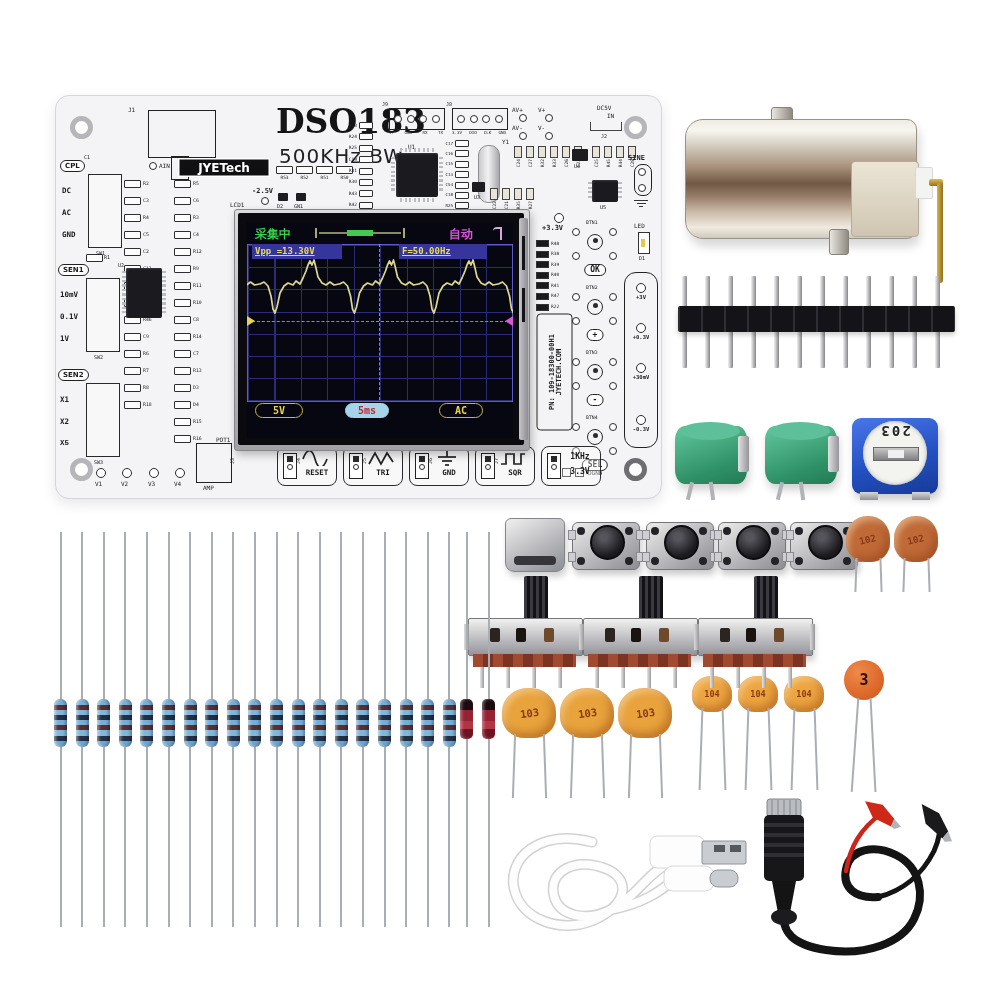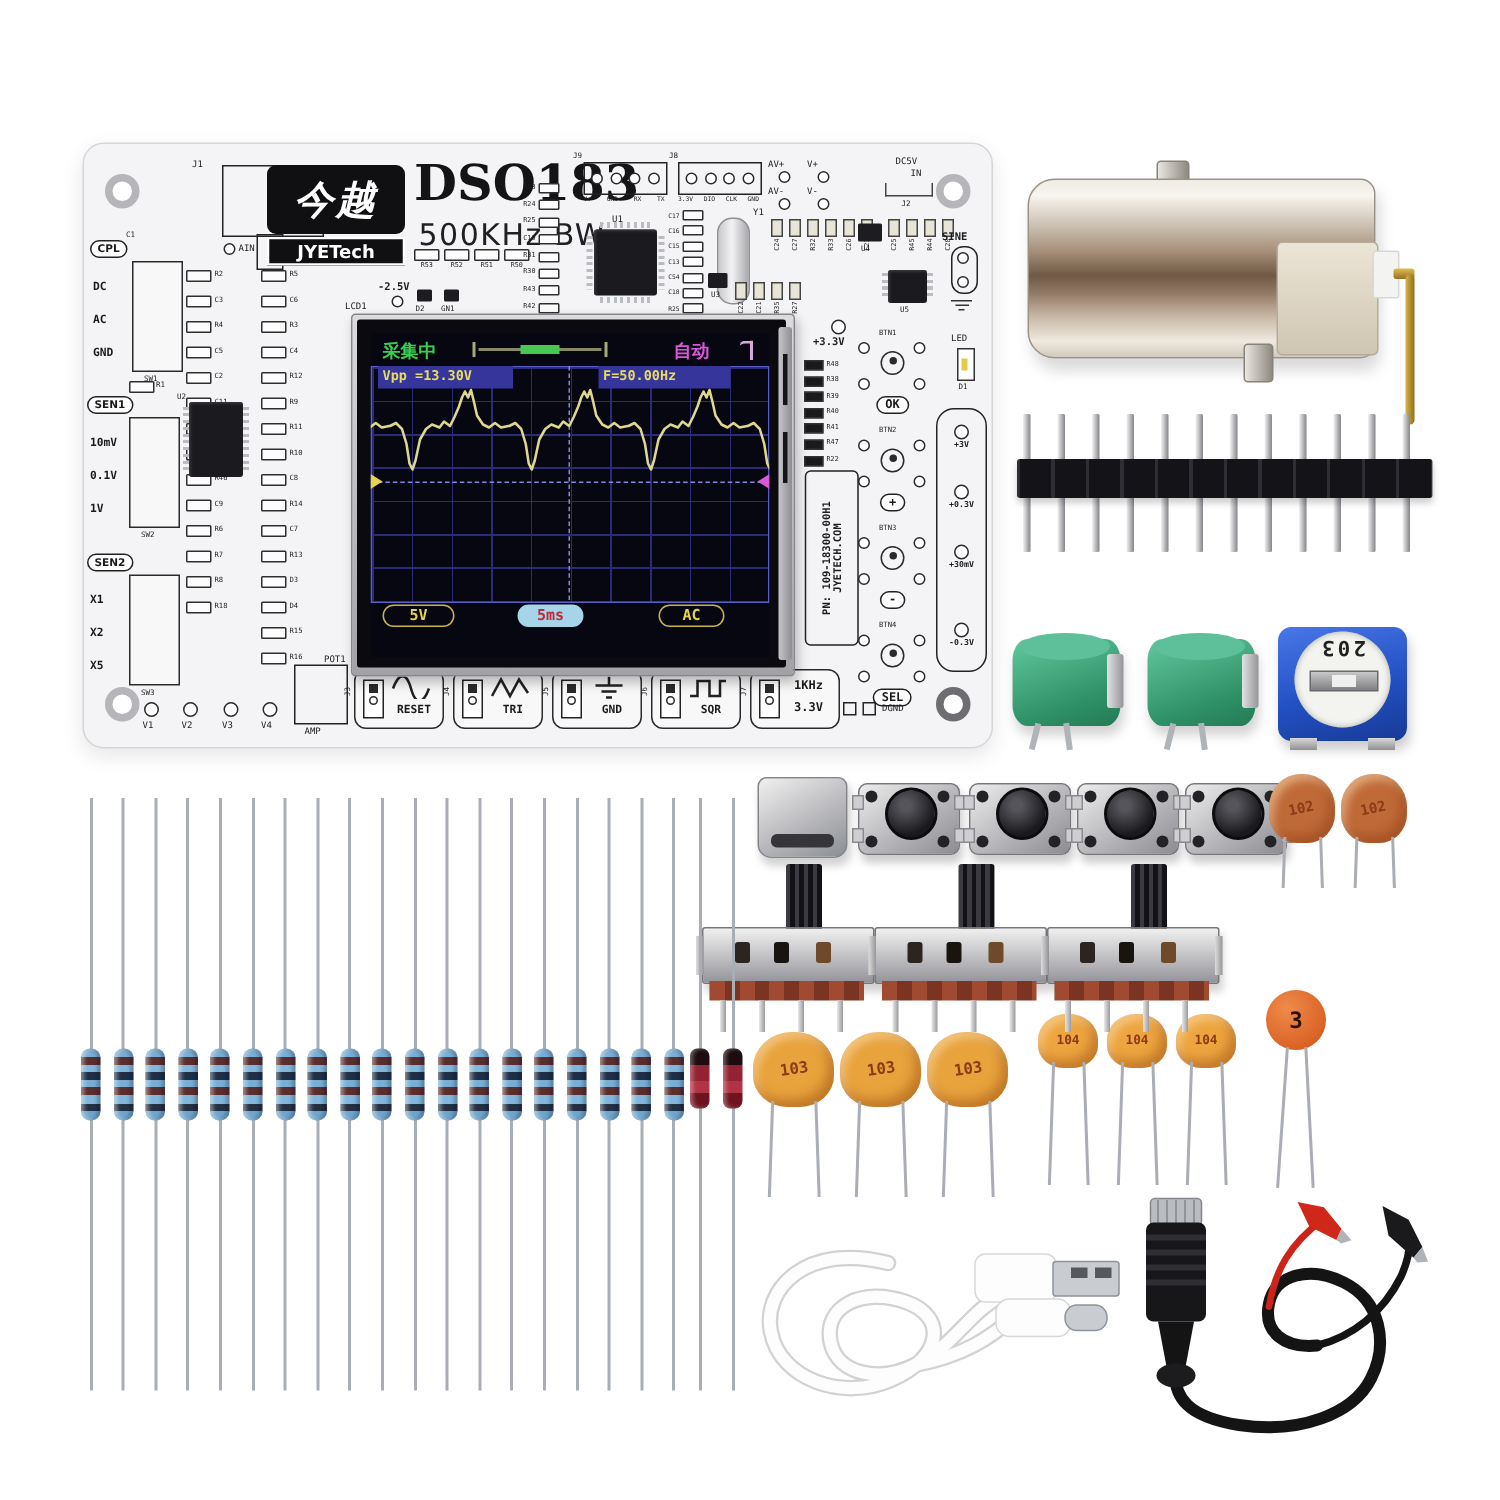--- a/index.html
+++ b/index.html
@@ -35,21 +35,21 @@
   .qfp{position:absolute;background:#1b1b1f;border-radius:2px;box-shadow:inset 1px 1px 2px #3a3a40;}
   .pins-h{position:absolute;height:4px;background:repeating-linear-gradient(90deg,#b9bcc0 0 2px,transparent 2px 4.5px);}
   .pins-v{position:absolute;width:4px;background:repeating-linear-gradient(180deg,#b9bcc0 0 2px,transparent 2px 4.5px);}
   .chip{position:absolute;background:#1d1d21;border-radius:1px;}
   .crystal{position:absolute;width:20px;height:56px;border-radius:10px;border:1px solid #8f8f93;
            background:linear-gradient(90deg,#c9c9cd,#f2f2f4 45%,#a9a9ad);}
   .vref{writing-mode:vertical-rl;transform:rotate(180deg);font-size:4.5px;font-family:"DejaVu Sans Mono",monospace;color:#222;}
   .tp-group{position:absolute;border:1.4px solid #222;border-radius:12px;}
   .pillbtn{border:1.4px solid #222;border-radius:6px;font-size:8px;line-height:10px;font-weight:bold;
            padding:0 5px;background:#fdfdfe;font-family:"DejaVu Sans Mono",monospace;}
-  .sigbox{position:absolute;border:1.6px solid #2a2a2c;border-radius:8px;width:58px;height:38px;background:rgba(255,255,255,.35);}
+  .sigbox{position:absolute;border:1.6px solid #2a2a2c;border-radius:8px;width:58px;height:38px;background:rgba(255,255,255,.35);margin-left:41px;}
   .jfp{position:absolute;left:5px;top:6px;width:12px;height:24px;border:1px solid #222;background:#fff;}
   .jfp:before{content:"";display:block;width:6px;height:6px;margin:2px auto 2px;background:#2a2a2c;}
   .jfp:after{content:"";display:block;width:6px;height:6px;margin:2px auto;border:1.4px solid #2a2a2c;border-radius:50%;box-sizing:border-box;}
   .siglab{position:absolute;left:22px;top:21px;width:34px;text-align:center;font-size:7.5px;font-weight:bold;font-family:"DejaVu Sans Mono",monospace;}
   .sigicon{position:absolute;left:24px;top:4px;}
   .gndsym{position:absolute;width:14px;}
   .gndsym div{background:#333;height:1.5px;margin:1.5px auto;}
   
   .lcd{position:absolute;left:178px;top:113px;width:294px;height:240px;border-radius:3px;
        background:linear-gradient(180deg,#dcdcde,#a2a2a6);border:1px solid #86868a;box-shadow:2px 4px 8px rgba(0,0,0,.25);}
@@ -63,21 +63,21 @@
                          repeating-linear-gradient(180deg,#2b2b78 0 1px,transparent 1px 22.2px);}
   .cline-v{position:absolute;left:132px;top:22px;height:156px;border-left:1px dashed #8585dd;}
   .cline-h{position:absolute;left:0;top:99px;width:266px;border-top:1px dashed #8585dd;}
   .st-acq{position:absolute;left:8px;top:4px;font-size:12px;font-weight:bold;color:#38d04e;}
   .st-mode{position:absolute;left:202px;top:4px;font-size:12px;font-weight:bold;color:#d858d8;}
   .trig{position:absolute;left:246px;top:5px;width:7px;height:11px;border-top:2px solid #d8a8d8;border-right:2px solid #d8a8d8;border-top-left-radius:4px;}
   .prog{position:absolute;left:68px;top:6px;width:86px;height:10px;border-left:2px solid #a8a87a;border-right:2px solid #a8a87a;}
   .prog:before{content:"";position:absolute;left:2px;right:2px;top:4px;height:2px;background:#8a8a62;}
   .prog i{position:absolute;left:30px;top:2px;width:26px;height:6px;background:#46c852;}
   .meas{position:absolute;top:22px;height:15px;background:#35359c;color:#e8dc60;font-size:9px;font-weight:bold;
-        line-height:15px;padding:0 3px;}
+        line-height:15px;padding:0 3px;text-decoration:underline;}
   .pill{position:absolute;top:181px;height:15px;border:1.6px solid #c8b44a;border-radius:8px;color:#e8d44c;
         font-size:10px;font-weight:bold;line-height:13px;text-align:center;box-sizing:border-box;}
   .pill.ms{background:#a6d4e8;border-color:#a6d4e8;color:#c22838;}
   .mark-l{position:absolute;left:0;top:94px;width:0;height:0;border-left:8px solid #e8d44c;border-top:5px solid transparent;border-bottom:5px solid transparent;}
   .mark-r{position:absolute;right:0;top:94px;width:0;height:0;border-right:8px solid #d858d8;border-top:5px solid transparent;border-bottom:5px solid transparent;}
   
   .bnc{position:absolute;left:683px;top:103px;width:272px;height:185px;}
   .bnc-body{position:absolute;left:2px;top:16px;width:230px;height:118px;border-radius:18px 10px 10px 18px;border:1px solid #9a9287;
     background:linear-gradient(180deg,#efece4 0%,#f7f5ef 9%,#cfc6b8 24%,#a8907a 40%,#6f5844 54%,#937a66 64%,#cbbba9 78%,#efe9df 91%,#d0cabe 100%);
     box-shadow:3px 8px 10px rgba(0,0,0,.15);}
@@ -153,21 +153,20 @@
 
   <div class="pcb" id="pcb">
     <div class="hole" style="left:14px;top:20px;"></div>
     <div class="hole" style="left:568px;top:20px;"></div>
     <div class="hole" style="left:14px;top:362px;"></div>
     <div class="hole dark" style="left:568px;top:362px;"></div>
 
     <div class="abs box" style="left:92px;top:14px;width:66px;height:46px;border:1.2px solid #222;"></div>
     <div class="abs box" style="left:115px;top:60px;width:16px;height:22px;border:1.2px solid #222;"></div>
     <div class="abs silk s6" style="left:72px;top:10px;">J1</div>
-    <div class="logo-cn">今越</div>
     <div class="logo-en">JYETech</div>
     <div class="model">DSO183</div>
     <div class="bw">500KHz BW</div>
 
     <div class="abs silk" style="left:28px;top:58px;">C1</div>
     <div class="abs pad" style="left:93px;top:66px;"></div>
     <div class="abs silk s6" style="left:103px;top:66px;">AIN</div>
     <div class="abs silk s7" style="left:196px;top:91px;">-2.5V</div>
     <div class="abs pad" style="left:205px;top:101px;"></div>
     <div class="abs silk s6" style="left:174px;top:105px;">LCD1</div>
@@ -744,21 +743,21 @@
       <div class="abs silk" style="position: absolute; left: 40px; top: 154px;">SW1</div>
       <div class="abs oval" style="position: absolute; left: 2px; top: 168px;">SEN1</div>
       <div class="abs opt" style="position: absolute; left: 4px; top: 194px;">10mV</div>
       <div class="abs opt" style="position: absolute; left: 4px; top: 216px;">0.1V</div>
       <div class="abs opt" style="position: absolute; left: 4px; top: 238px;">1V</div>
       <div class="abs swbox" style="position: absolute; left: 30px; top: 182px; width: 32px; height: 72px;"></div>
       <div class="abs silk" style="position: absolute; left: 38px; top: 258px;">SW2</div>
       <div class="abs oval" style="position: absolute; left: 2px; top: 273px;">SEN2</div>
       <div class="abs opt" style="position: absolute; left: 4px; top: 299px;">X1</div>
       <div class="abs opt" style="position: absolute; left: 4px; top: 321px;">X2</div>
-      <div class="abs opt" style="position: absolute; left: 4px; top: 343px;">X5</div>
+      <div class="abs opt" style="position: absolute; left: 4px; top: 343px; font-family: Liberation Mono, monospace;">X5</div>
       <div class="abs swbox" style="position: absolute; left: 30px; top: 287px; width: 32px; height: 72px;"></div>
       <div class="abs silk" style="position: absolute; left: 38px; top: 363px;">SW3</div>
     </div>
 
   <div class="bnc">
     <div class="bnc-stud" style="left:88px;top:4px;width:20px;height:18px;"></div>
     <div class="bnc-body"></div>
     <div class="bnc-rear"></div>
     <div class="bnc-stud" style="left:146px;top:126px;width:18px;height:24px;"></div>
     <div class="bnc-spacer"></div>

